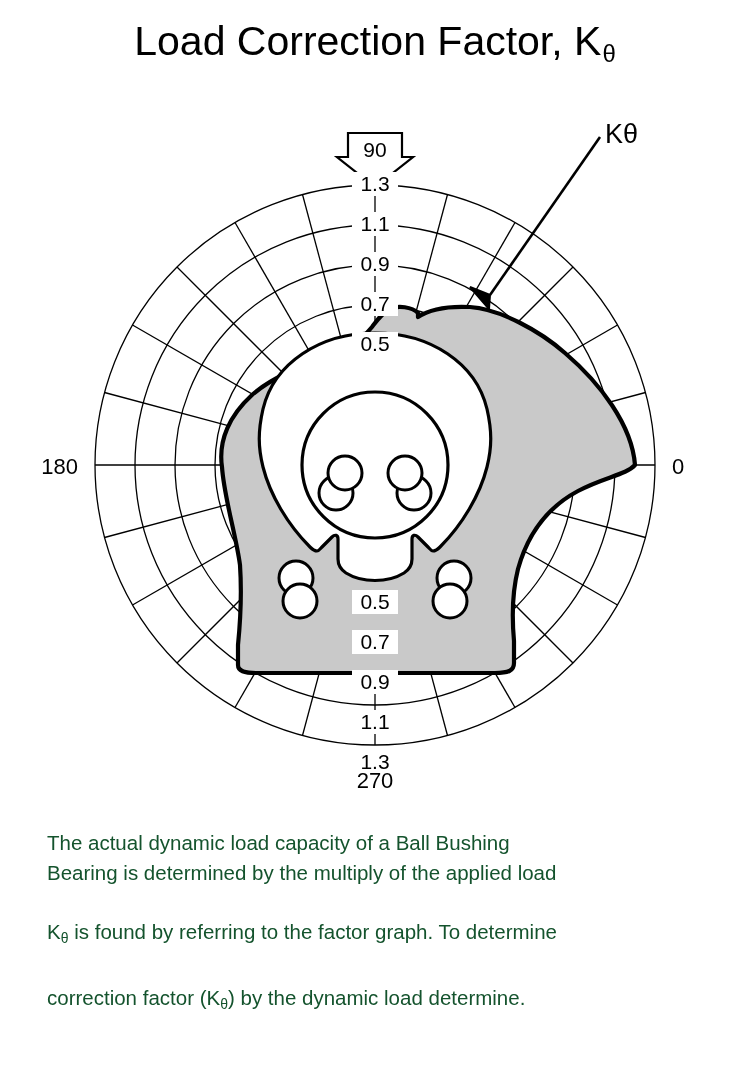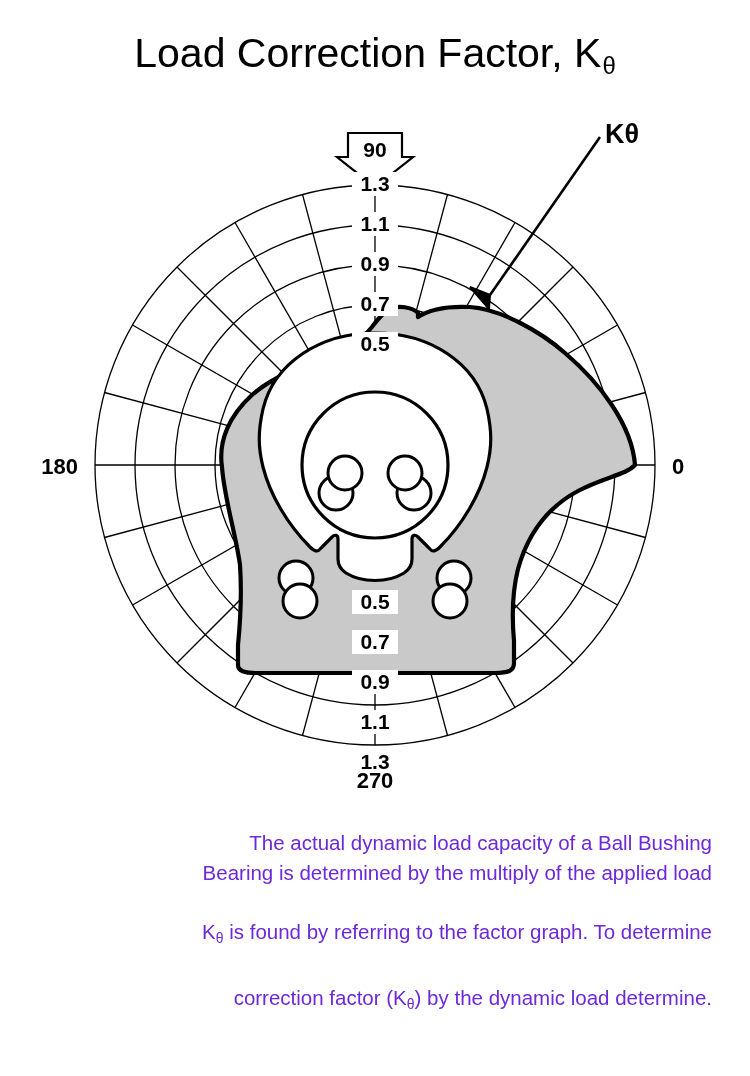--- a/index.html
+++ b/index.html
@@ -18,34 +18,32 @@
   #title {
     position: absolute;
     top: 18px;
     left: 0;
     width: 750px;
     text-align: center;
     font-size: 41px;
     font-weight: 400;
     letter-spacing: 0px;
     white-space: nowrap;
-    margin-top: 12px;
   }
   #title .sub {
     font-size: 24px;
     vertical-align: -0.28em;
     margin-left: 1px;
   }
   #chart-area {
     position: absolute;
     top: 95px;
     left: 0;
     width: 750px;
     height: 700px;
-    font-weight: bold;
   }
   #chart-area svg {
     display: block;
   }
   .tick-label {
     font-family: "Liberation Sans", sans-serif;
     font-size: 21px;
     fill: #000000;
   }
   .axis-label {
@@ -58,22 +56,21 @@
     font-size: 27px;
     fill: #000000;
   }
   #caption {
     position: absolute;
     top: 828px;
     left: 47px;
     width: 665px;
     font-size: 20.5px;
     line-height: 29.5px;
-    color: #6d28d9;
-    text-align: right;
+    color: #14532d;
   }
   #caption .sub {
     font-size: 14px;
     vertical-align: -0.3em;
   }
   .grid-line {
     fill: none;
     stroke: #000000;
     stroke-width: 1.3;
   }

